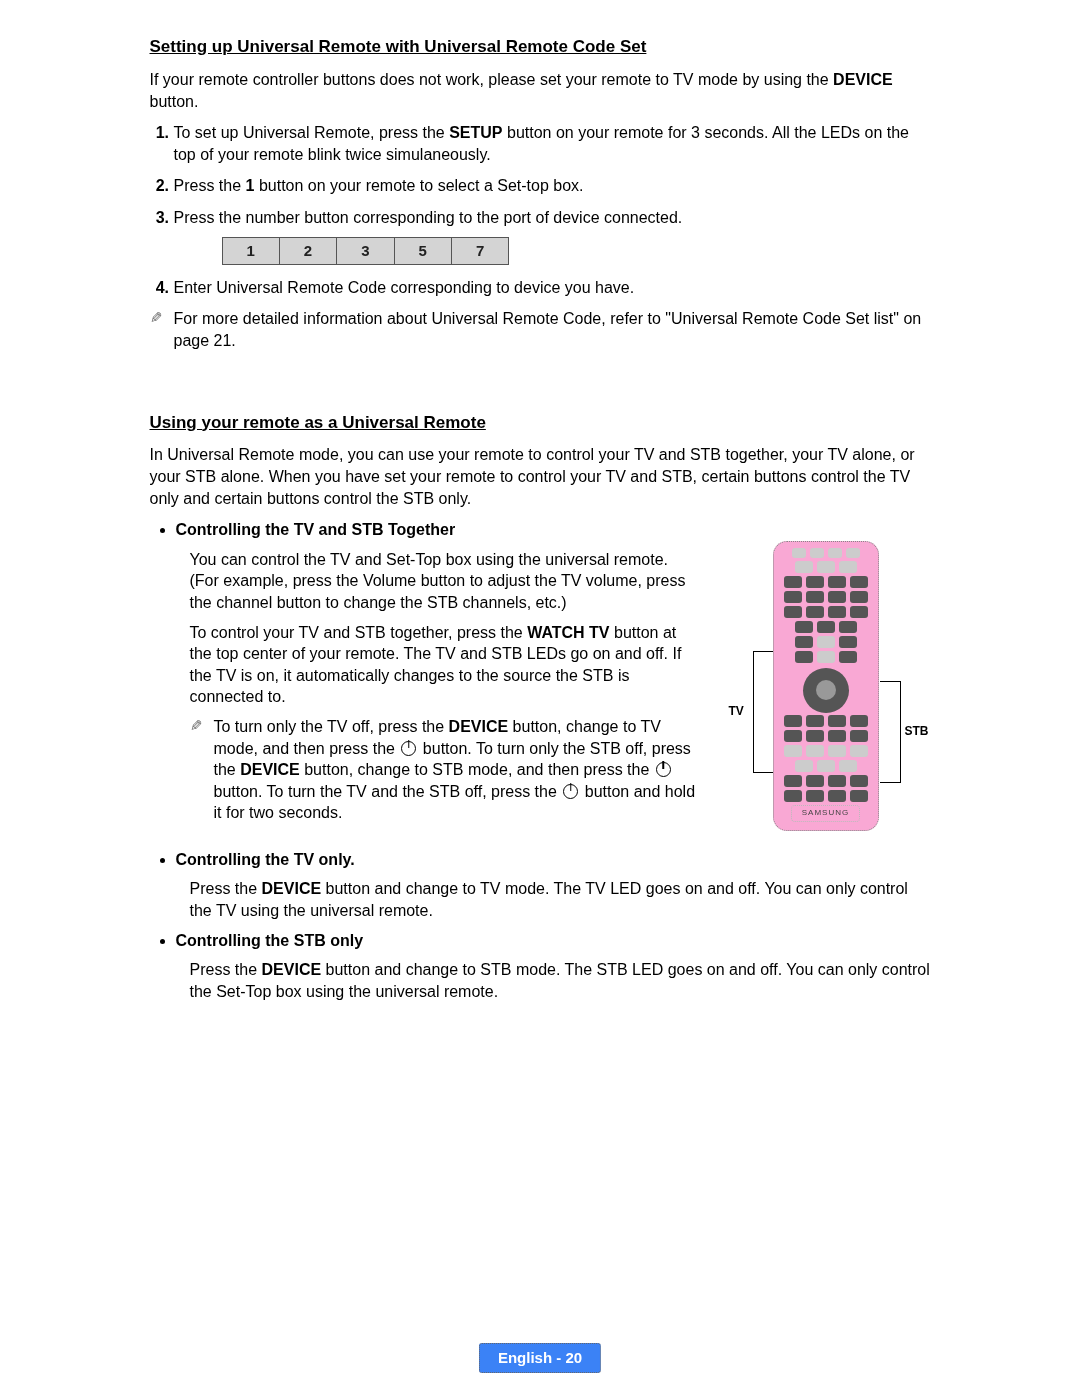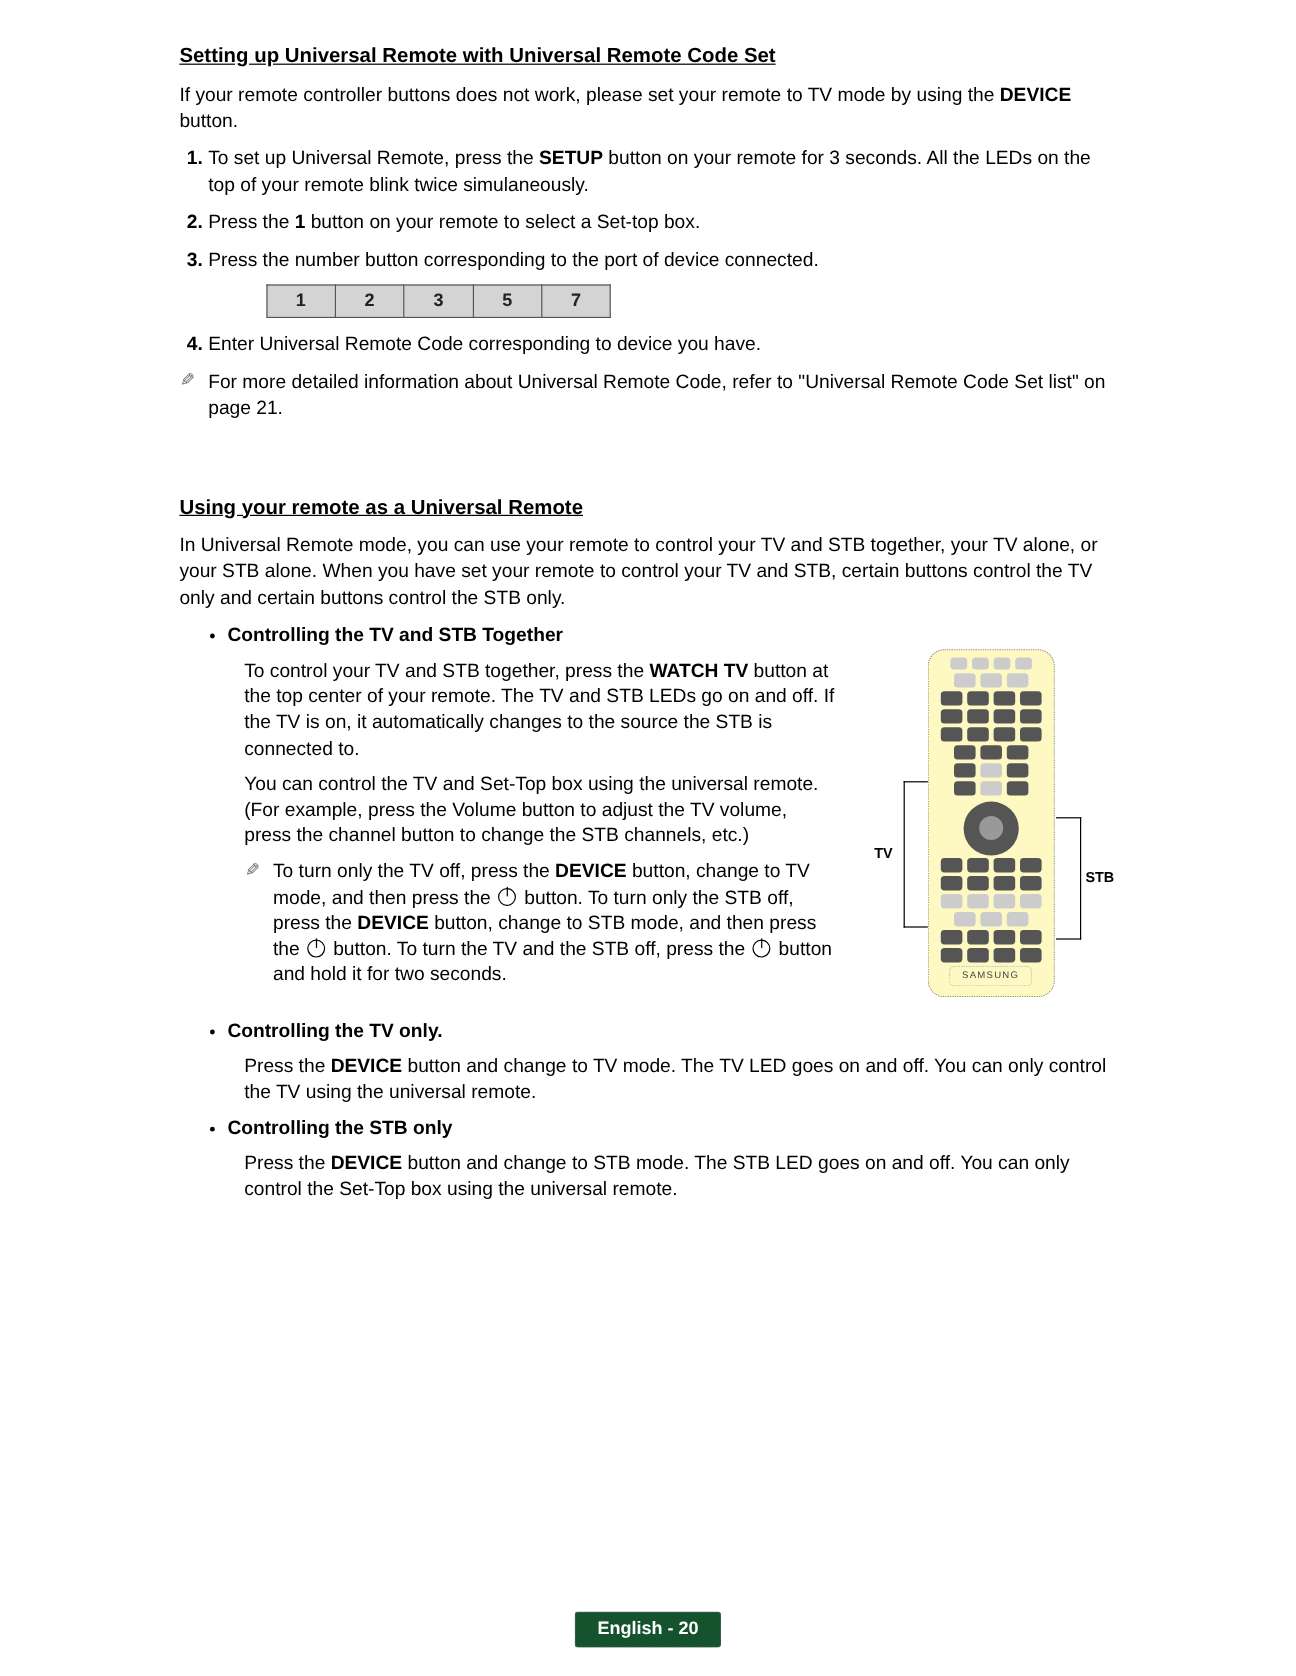--- a/index.html
+++ b/index.html
@@ -66,21 +66,20 @@
     font-weight: bold;
     color: #222;
   }
   .gap { height: 54px; }
   ul.bullets {
     margin: 10px 0 0 8px;
     padding-left: 18px;
   }
   ul.bullets > li {
     margin-bottom: 8px;
-    margin-left: 14px;
   }
   ul.bullets > li > .b-head {
     font-weight: bold;
   }
   .indent-block {
     margin: 8px 0 8px 14px;
   }
   .two-col {
     display: flex;
     gap: 24px;
@@ -93,21 +92,21 @@
     position: relative;
     width: 210px;
     height: 300px;
   }
   .remote {
     position: absolute;
     left: 52px; top: 0;
     width: 106px; height: 290px;
     border: 1px dotted #888;
     border-radius: 14px;
-    background: #fef9c3;
+    background: #f9a8d4;
     box-sizing: border-box;
     padding-top: 6px;
     display: flex;
     flex-direction: column;
     align-items: center;
   }
   .rc-row { display:flex; gap:4px; margin-bottom:3px; }
   .rc-key {
     width: 18px; height: 12px;
     background:#555; border-radius:3px;
@@ -162,21 +161,21 @@
   .pwr::after {
     content:""; position:absolute; left:50%; top:-2px;
     width:1.5px; height:8px; background:#000; transform:translateX(-50%);
   }
   
   .footer-pg {
     position:absolute;
     left:50%; bottom: 24px;
     transform: translateX(-50%);
     font-size:15px; font-weight:bold;
-    background:#14532d; color:#fff;
+    background:#3b82f6; color:#fff;
     padding:4px 18px;
     border:1px dotted #666;
     border-radius:3px;
   }
 </style>
 </head>
 <body>
 
 <div class="page">
 
@@ -219,24 +218,24 @@
   <div class="section-title">Using your remote as a Universal Remote</div>
 
   <p class="body-p">In Universal Remote mode, you can use your remote to control your TV and STB together, your TV alone, or your STB alone. When you have set your remote to control your TV and STB, certain buttons control the TV only and certain buttons control the STB only.</p>
 
   <ul class="bullets">
     <li>
       <span class="b-head">Controlling the TV and STB Together</span>
 
       <div class="two-col">
         <div class="col-text">
+          <div class="indent-block">You can control the TV and Set-Top box using the universal remote. (For example, press the Volume button to adjust the TV volume, press the channel button to change the STB channels, etc.)</div>
           <div class="indent-block">
             <span>To control your TV and STB together, press the </span><span class="bold">WATCH TV</span><span> button at the top center of your remote. The TV and STB LEDs go on and off. If the TV is on, it automatically changes to the source the STB is connected to.</span>
           </div>
-          <div class="indent-block">You can control the TV and Set-Top box using the universal remote. (For example, press the Volume button to adjust the TV volume, press the channel button to change the STB channels, etc.)</div>
 
 
           <div class="sub-note" style="margin-left:14px">
             <span class="hand"></span>
             <span>
               <span>To turn only the TV off, press the </span><span class="bold">DEVICE</span><span> button, change to TV mode, and then press the </span><span class="pwr"></span><span> button. To turn only the STB off, press the </span><span class="bold">DEVICE</span><span> button, change to STB mode, and then press the </span><span class="pwr"></span><span> button. To turn the TV and the STB off, press the </span><span class="pwr"></span><span> button and hold it for two seconds.</span>
             </span>
           </div>
         </div>
 

